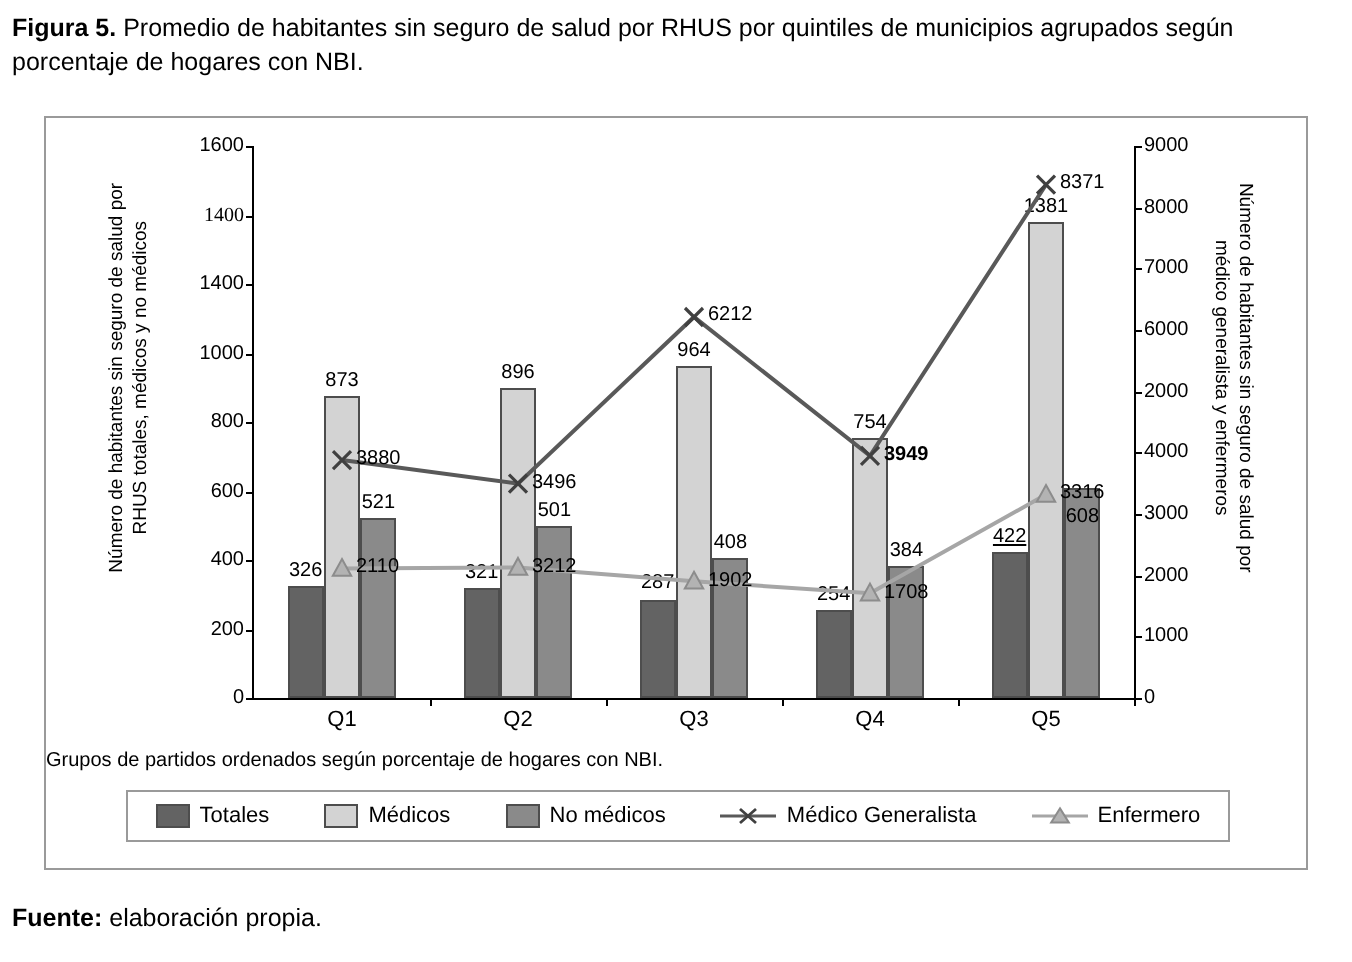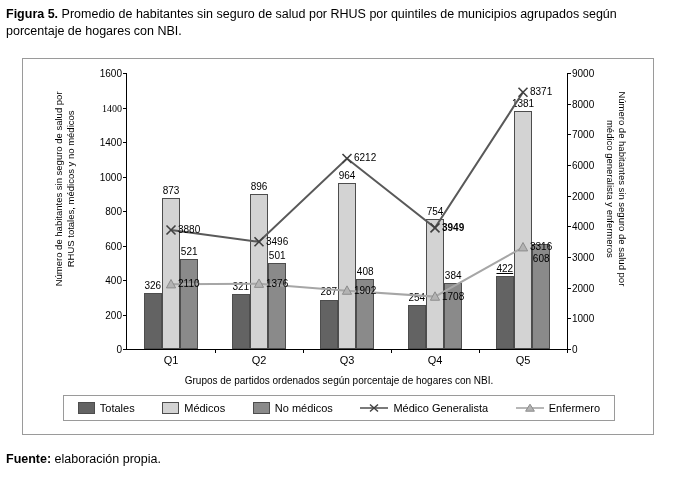--- a/index.html
+++ b/index.html
@@ -54,21 +54,20 @@
     right: -68px;
     top: 118px;
     width: 210px;
     transform: rotate(90deg);
   }
   .xtitle {
     position: absolute;
     left: 0;
     top: 316px;
     width: 632px;
-    text-align: center;
     font-size: 10px;
   }
 
   
   .plot {
     position: absolute;
     left: 103px;
     top: 14px;
     width: 442px;
     height: 277px;
@@ -310,21 +309,21 @@
           <path d="M220 212.87199999999999 L224.6 221.272 L215.4 221.272 Z" fill="#b3b3b3" stroke="#8c8c8c" stroke-width="1"></path>
           <path d="M308 218.8213333333333 L312.6 227.22133333333332 L303.4 227.22133333333332 Z" fill="#b3b3b3" stroke="#8c8c8c" stroke-width="1"></path>
           <path d="M396 169.5093333333333 L400.6 177.9093333333333 L391.4 177.9093333333333 Z" fill="#b3b3b3" stroke="#8c8c8c" stroke-width="1"></path>
         </svg>
         <div class="ptlabel" style="left: 51px; top: 151.013px;">3880</div>
         <div class="ptlabel" style="left: 139px; top: 162.789px;">3496</div>
         <div class="ptlabel" style="left: 227px; top: 79.4987px;">6212</div>
         <div class="ptlabel" style="left: 315px; top: 148.897px; font-weight: bold;">3949</div>
         <div class="ptlabel" style="left: 403px; top: 13.2893px;">8371</div>
         <div class="ptlabel" style="left: 51px; top: 205.293px;">2110</div>
-        <div class="ptlabel" style="left: 139px; top: 204.772px;">1376</div>
+        <div class="ptlabel" style="left: 139px; top: 204.772px;">3212</div>
         <div class="ptlabel" style="left: 227px; top: 211.672px;">1902</div>
         <div class="ptlabel" style="left: 315px; top: 217.621px;">1708</div>
         <div class="ptlabel" style="left: 403px; top: 168.309px;">3316</div>
       </div>
   </div>
 
   <div class="legend">
     <div class="legend-item">
       <span class="swatch totales"></span>
       <span>Totales</span>

